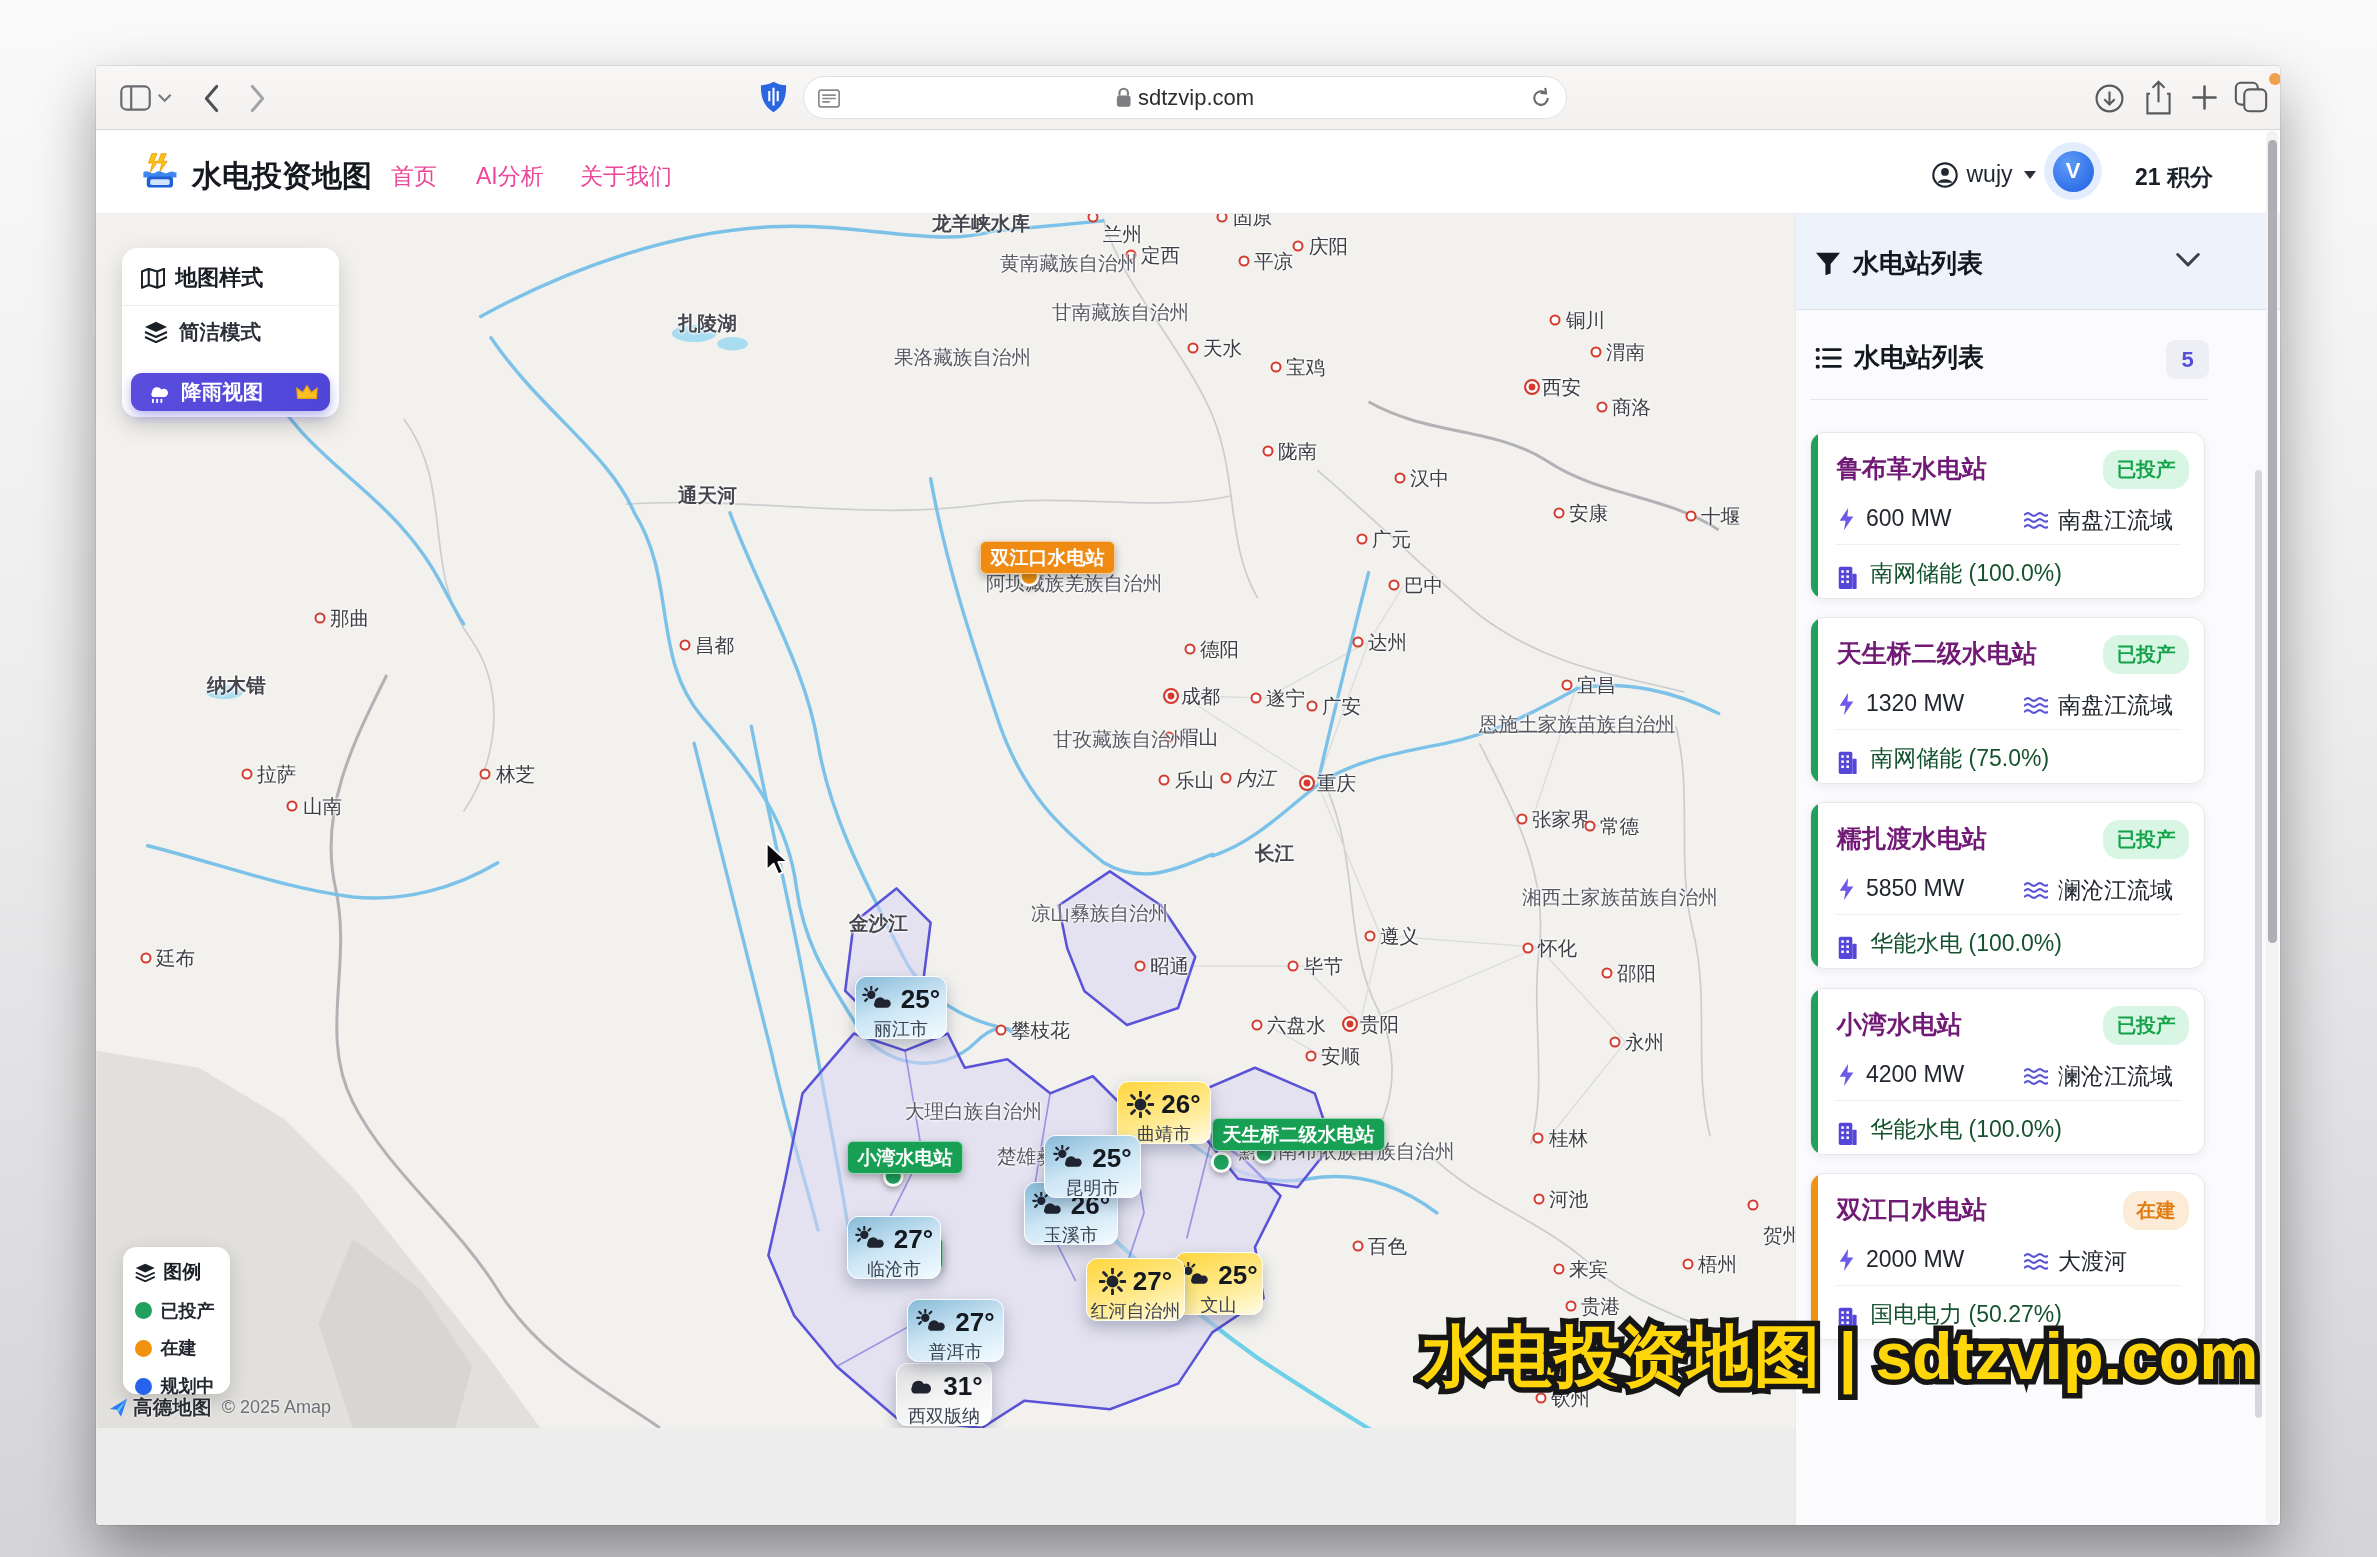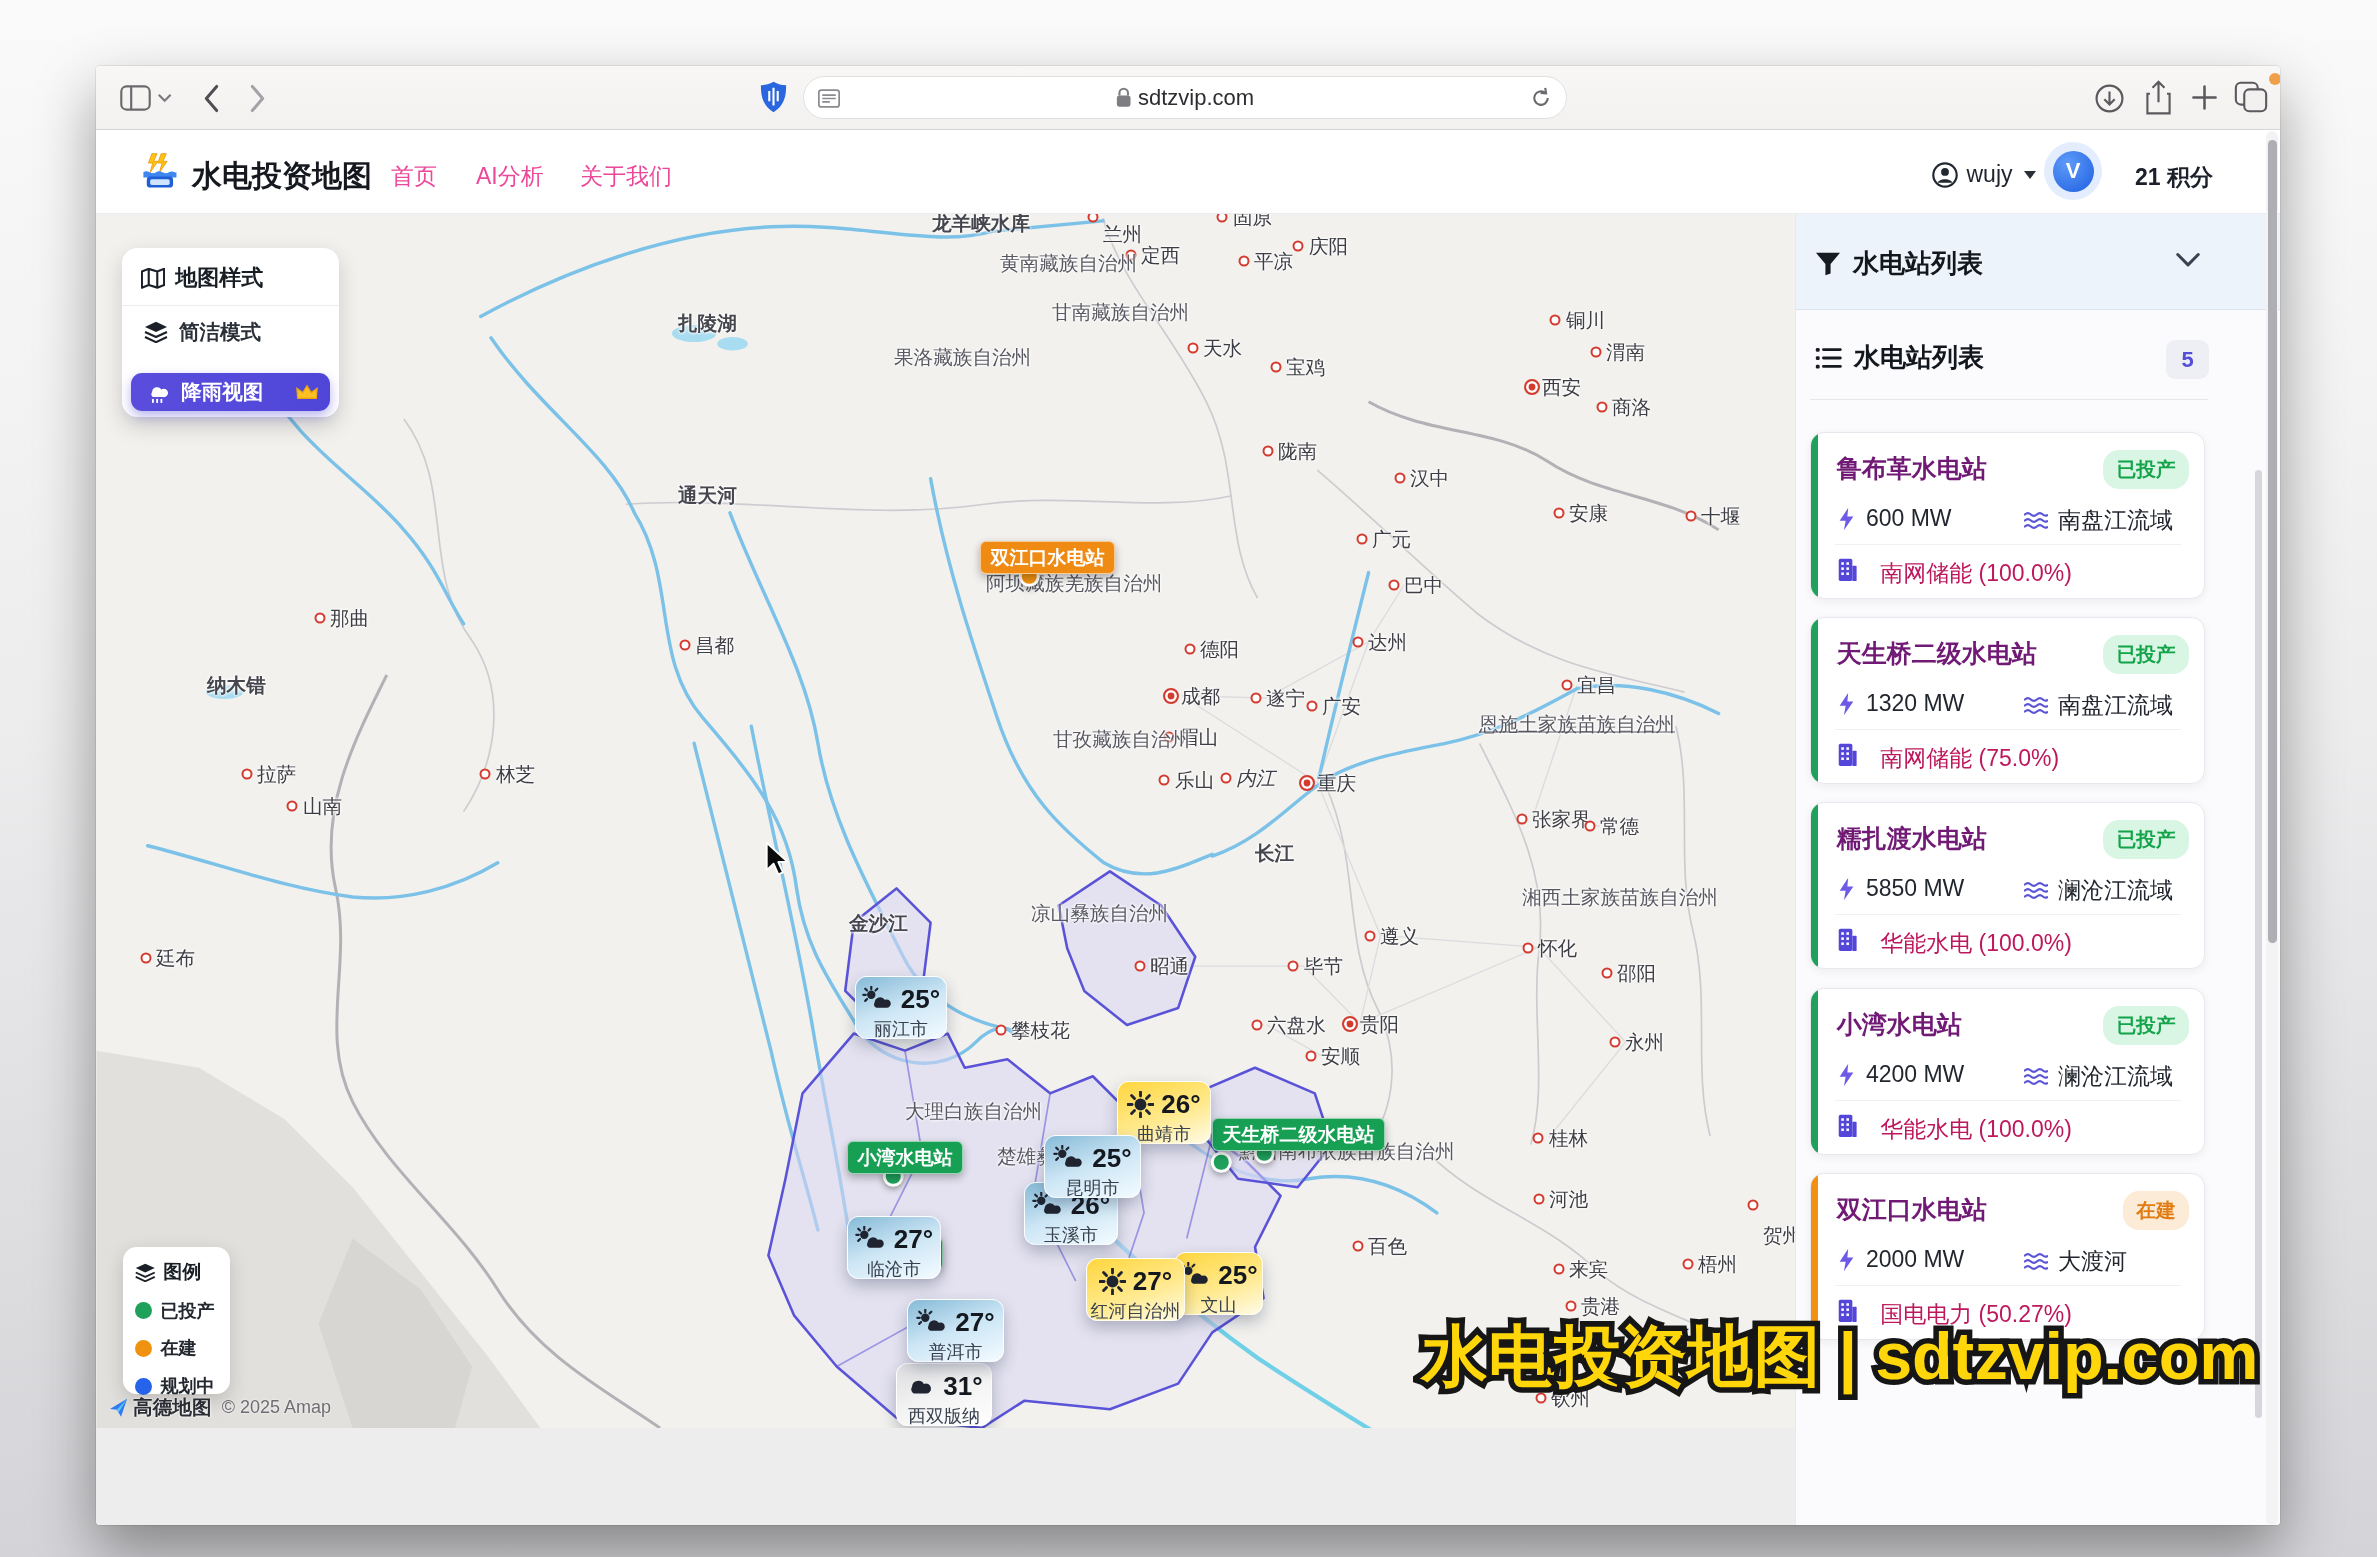--- a/index.html
+++ b/index.html
@@ -113,22 +113,22 @@
     border:0.9px solid #e7e8ed; border-radius:13.7px; box-shadow:0 2.6px 8.5px rgba(30,40,70,.06);
     overflow:hidden; cursor:pointer; }
   .stbar { position:absolute; left:0; top:0; width:7.7px; height:100%; }
   .sttitle { position:absolute; left:26px; top:19px; font-size:25px; font-weight:bold; color:#701a75; }
   .stbadge { position:absolute; right:14.5px; top:17px; font-size:19.6px; font-weight:bold;
     padding:6px 13.7px; border-radius:16px; }
   .strow { position:absolute; left:26px; top:72px; display:flex; align-items:center; gap:10.2px;
     font-size:23px; color:#22262e; font-weight:500; }
   .strow2 { left:213px; }
   .stdiv { position:absolute; left:24px; top:111px; width:346px; height:0.9px; background:#eef0f3; }
-  .strow3 { position:absolute; left:26px; top:125px; display:flex; align-items:flex-start; gap:23px;
-    font-size:23px; color:#be185d; font-weight:500; }
+  .strow3 { position:absolute; left:26px; top:125px; display:flex; align-items:flex-end; gap:13px;
+    font-size:23px; color:#14532d; font-weight:500; }
 
   
   .pagescroll-track { position:absolute; right:1.7px; top:65px; width:12px; height:1394px; background:#f3f3f4; border-radius:6px; z-index:60; }
   .pagescroll-thumb { position:absolute; right:1.7px; top:8.5px; width:8.5px; height:803px; background:#aeaeb4; border-radius:4.3px; }
   .innerscroll { position:absolute; left:459px; top:256px; width:6.8px; height:948px; background:#d6d7dc; border-radius:3.4px; }
 
   .watermark { position:absolute; left:1413px; top:1298px; z-index:90; pointer-events:none; }
   .cursor { position:absolute; left:764px; top:841px; z-index:95; pointer-events:none; }
 </style>
 </head>

